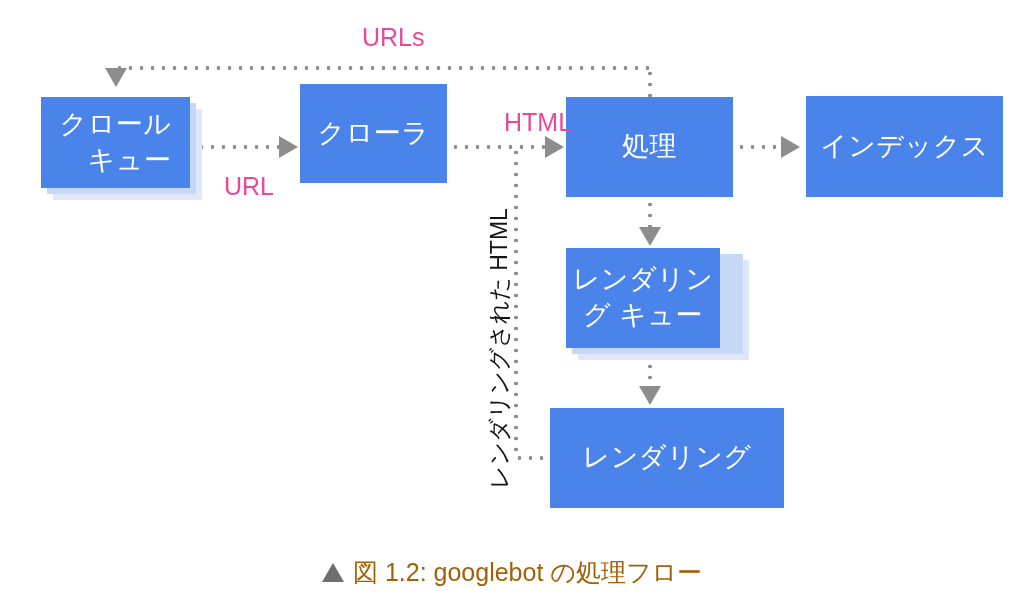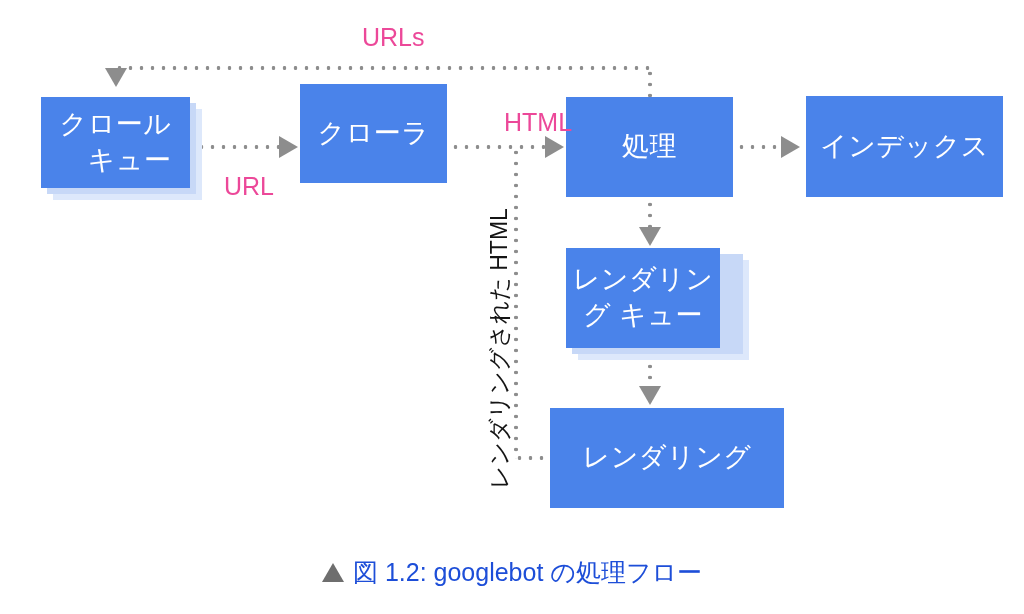--- a/index.html
+++ b/index.html
@@ -113,21 +113,21 @@
   }
 
   
   #caption {
     position: absolute;
     left: 0;
     right: 0;
     top: 556px;
     text-align: center;
     font-size: 25px;
-    color: #1d4ed8;
+    color: #a16207;
     z-index: 8;
   }
   #caption .cap-tri {
     display: inline-block;
     width: 0;
     height: 0;
     border-left: 11px solid transparent;
     border-right: 11px solid transparent;
     border-bottom: 19px solid #6e6e6e;
     margin-right: 9px;

